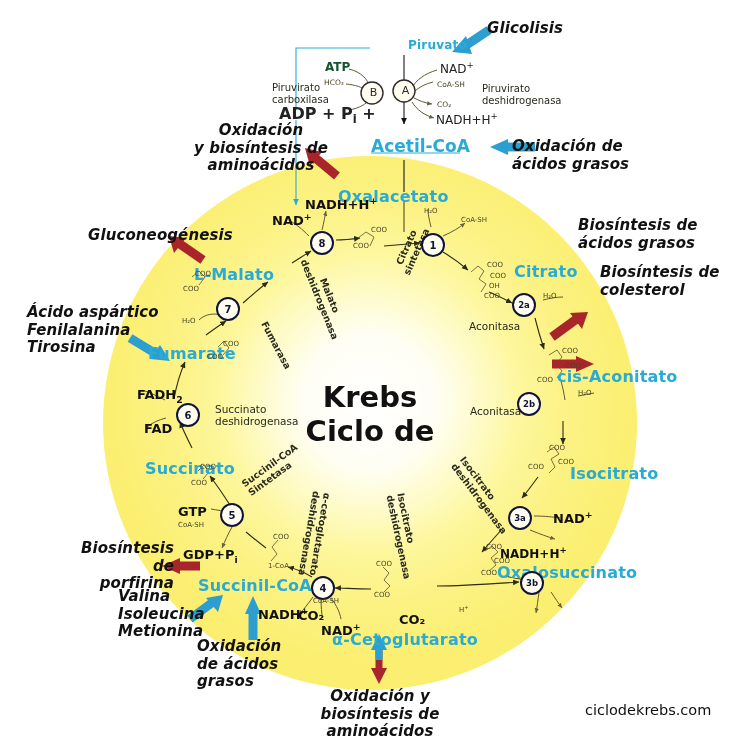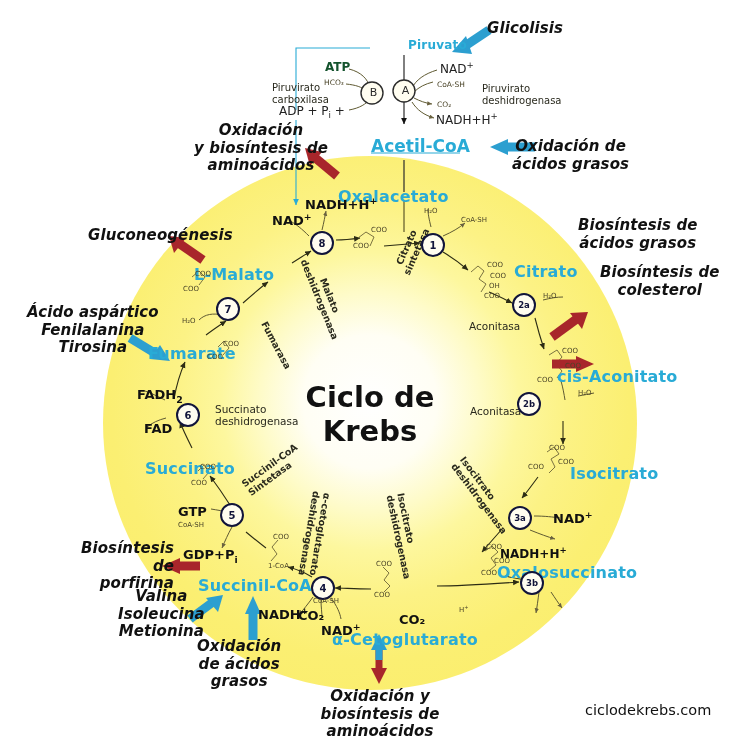--- a/index.html
+++ b/index.html
@@ -9,21 +9,21 @@
 
   
   .disc{
     position:absolute;left:103px;top:156px;width:534px;height:534px;border-radius:50%;
     background:radial-gradient(circle at 50% 46%,
         #ffffff 0%, #fffef4 17%, #fefbc8 28%,
         #fdf79e 38%, #fcf285 50%, #fbef72 66%, #faec66 100%);
   }
   
   .ext{position:absolute;font-weight:bold;font-style:italic;color:#111;
-       font-size:15px;line-height:1.18;letter-spacing:.1px;text-align:center;}
+       font-size:15px;line-height:1.18;letter-spacing:.1px;}
   .cyan{position:absolute;color:#29abd6;font-weight:bold;font-size:16px;
         letter-spacing:.2px;white-space:nowrap;}
   .cofac{position:absolute;color:#111;font-weight:bold;font-size:13px;white-space:nowrap;}
   .small{position:absolute;color:#4a4428;font-size:7px;white-space:nowrap;}
   .enz{position:absolute;color:#2a2a1e;font-size:10.5px;line-height:1.15;white-space:nowrap;}
   .enzc{position:absolute;color:#2a2a1e;font-size:9.5px;line-height:1.12;
         white-space:nowrap;font-weight:600;}
   .title{position:absolute;color:#111;font-weight:bold;font-size:29px;
          line-height:1.16;text-align:center;width:200px;}
   .wm{position:absolute;color:#111;font-size:14.5px;font-weight:500;}
@@ -234,38 +234,38 @@
   <div class="ext" style="left:316px;top:688px;text-align:center;width:128px;white-space:pre-line;">Oxidación y
 biosíntesis de
 aminoácidos</div>
 
   <div class="cyan" style="left:392px;top:38px;font-size:12px;margin-left:16px;">Piruvato</div>
 
   <div style="position:absolute;left:371px;top:136px;color:#29abd6;font-weight:bold;font-size:17px;">Acetil-CoA</div>
 
   <div class="cofac" style="left:325px;top:60px;font-size:12px;font-weight:bold;color:#14532d;">ATP</div>
   <div class="small" style="left:324px;top:78px;font-size:7.5px;">HCO₃</div>
-  <div class="cofac" style="left:279px;top:104px;font-size:12px;font-weight:normal;color:#222;"><span>ADP + P</span><span class="sub">i</span> +</div>
+  <div class="cofac" style="left:279px;top:104px;font-size:16px;font-weight:bold;color:#222;"><span>ADP + P</span><span class="sub">i</span> +</div>
 
   <div class="enz" style="left:272px;top:82px;white-space:pre-line;font-size:10px;">Piruvirato
 carboxilasa</div>
   <div class="enz" style="left:482px;top:83px;white-space:pre-line;font-size:10px;">Piruvirato
 deshidrogenasa</div>
 
   <div class="cofac" style="left:440px;top:60px;font-size:12px;font-weight:normal;color:#222;"><span>NAD</span><span class="sup">+</span></div>
   <div class="small" style="left:437px;top:80px;font-size:7.5px;">CoA-SH</div>
   <div class="small" style="left:437px;top:100px;font-size:7.5px;">CO₂</div>
   <div class="cofac" style="left:436px;top:111px;font-size:12px;font-weight:normal;color:#222;"><span>NADH+H</span><span class="sup">+</span></div>
 
   <div style="position:absolute;left:368px;top:86px;width:11px;text-align:center;font-size:11px;color:#2b2b2b;">B</div>
   <div style="position:absolute;left:400px;top:84px;width:11px;text-align:center;font-size:11px;color:#2b2b2b;">A</div>
 
   <div class="title" style="left:270px;top:381px;">
+    <div>Krebs</div>
     <div>Ciclo de</div>
-    <div>Krebs</div>
   </div>
 
   <div class="cyan" style="left:338px;top:187px;">Oxalacetato</div>
   <div class="cyan" style="left:514px;top:262px;">Citrato</div>
   <div class="cyan" style="left:557px;top:367px;">cis-Aconitato</div>
   <div class="cyan" style="left:570px;top:464px;">Isocitrato</div>
   <div class="cyan" style="left:497px;top:563px;">Oxalosuccinato</div>
   <div class="cyan" style="left:332px;top:630px;">α-Cetoglutarato</div>
   <div class="cyan" style="left:198px;top:576px;">Succinil-CoA</div>
   <div class="cyan" style="left:145px;top:459px;">Succinato</div>

